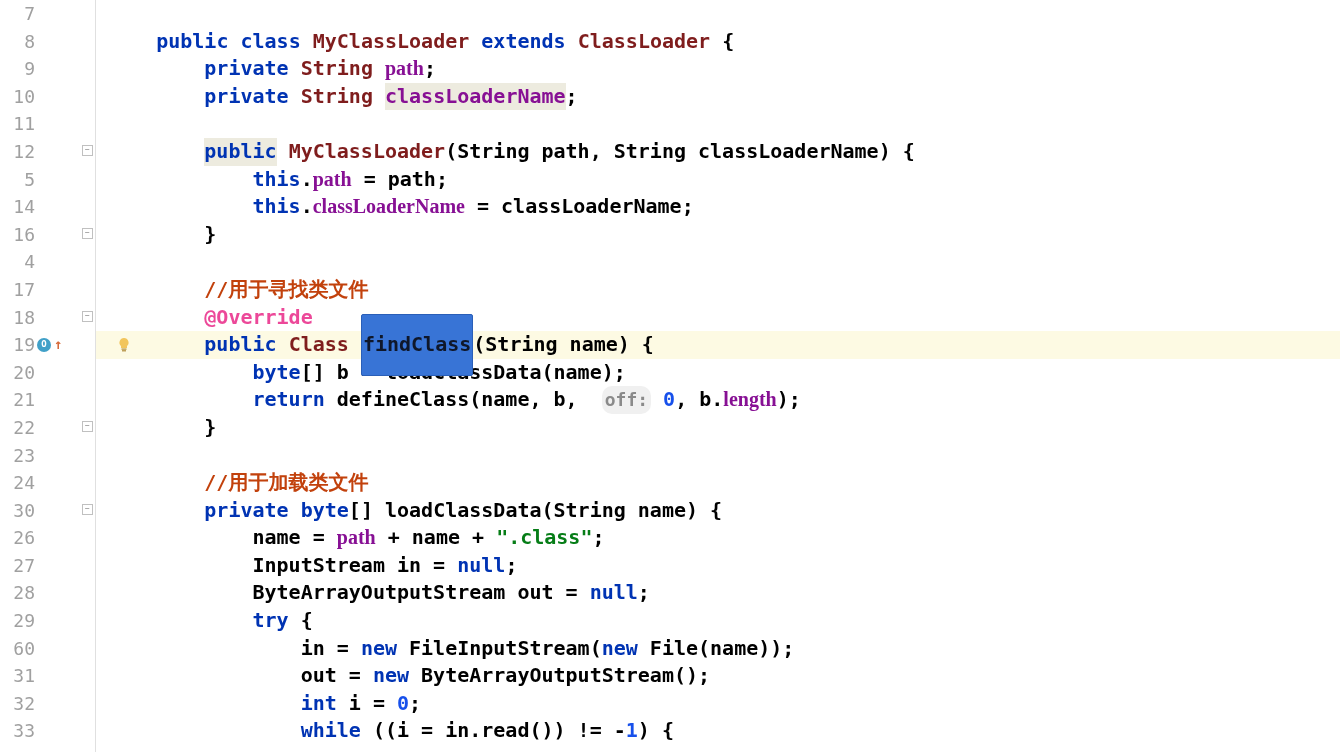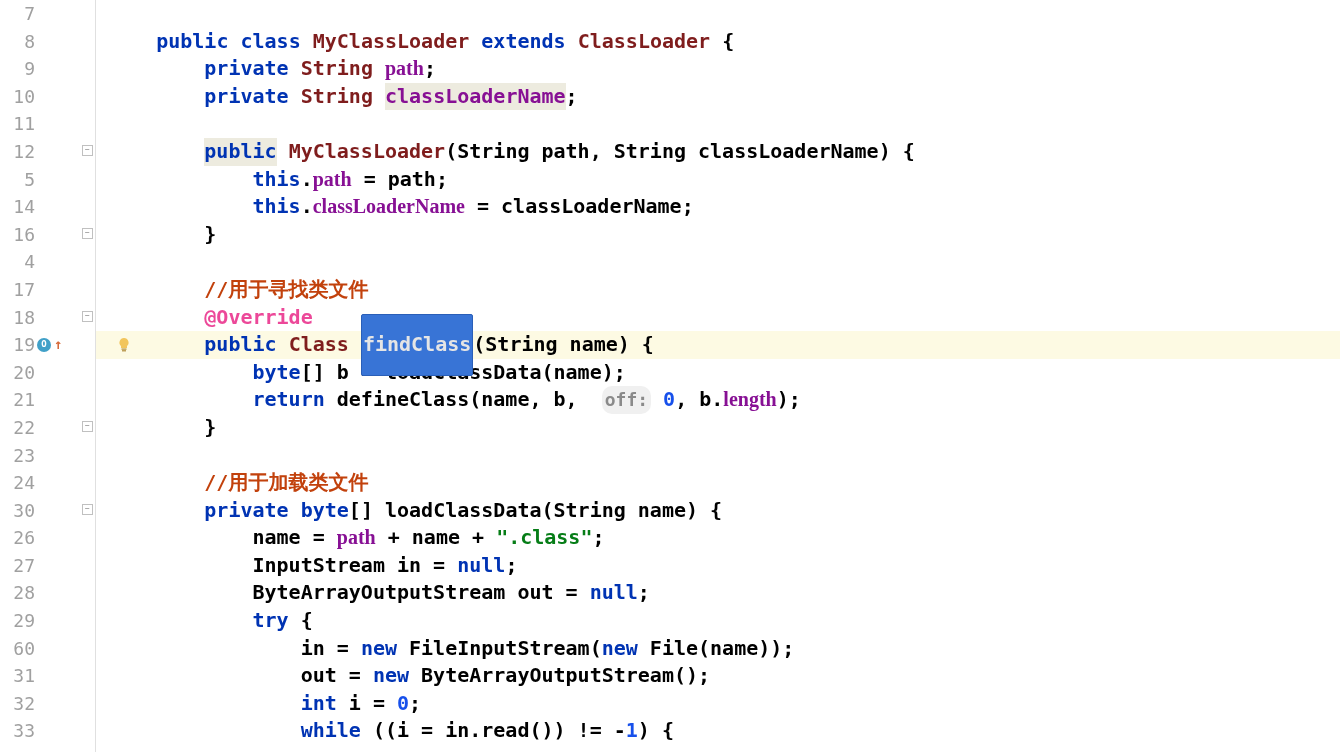--- a/index.html
+++ b/index.html
@@ -63,21 +63,21 @@
   .hl-type { color: #7f1d1d; }
   .hl-field { color: #871094; font-weight: 700; font-family: Liberation Serif, serif; }
   .hl-field-hl { color: #871094; font-weight: 700; background: #edebdf; }
   .hl-string { color: #067d17; font-weight: 700; }
   .hl-comment { color: #c2410c; font-style: normal; font-weight: 600; }
   .hl-anno { color: #ec4899; font-weight: 700; }
   .hl-num { color: #1750eb; font-weight: 700; }
   .hl-paramhint { color: #8a8a8a; background: #f0f0f0; border-radius: 10px; padding: 0 3px; font-weight: 600; font-size: 18px; }
   .hl-selected {
     background: #3874d6;
-    color: #e5e5e5;
+    color: #0f172a;
     border: 1px solid #2a5fb8;
     border-radius: 2px;
     padding: 16px 1px;
   }
   .line-highlight { background: #fdfae3; width: 100%; }
   .fold-marker {
     position: absolute;
     right: 2px;
     top: 7px;
     width: 11px;

